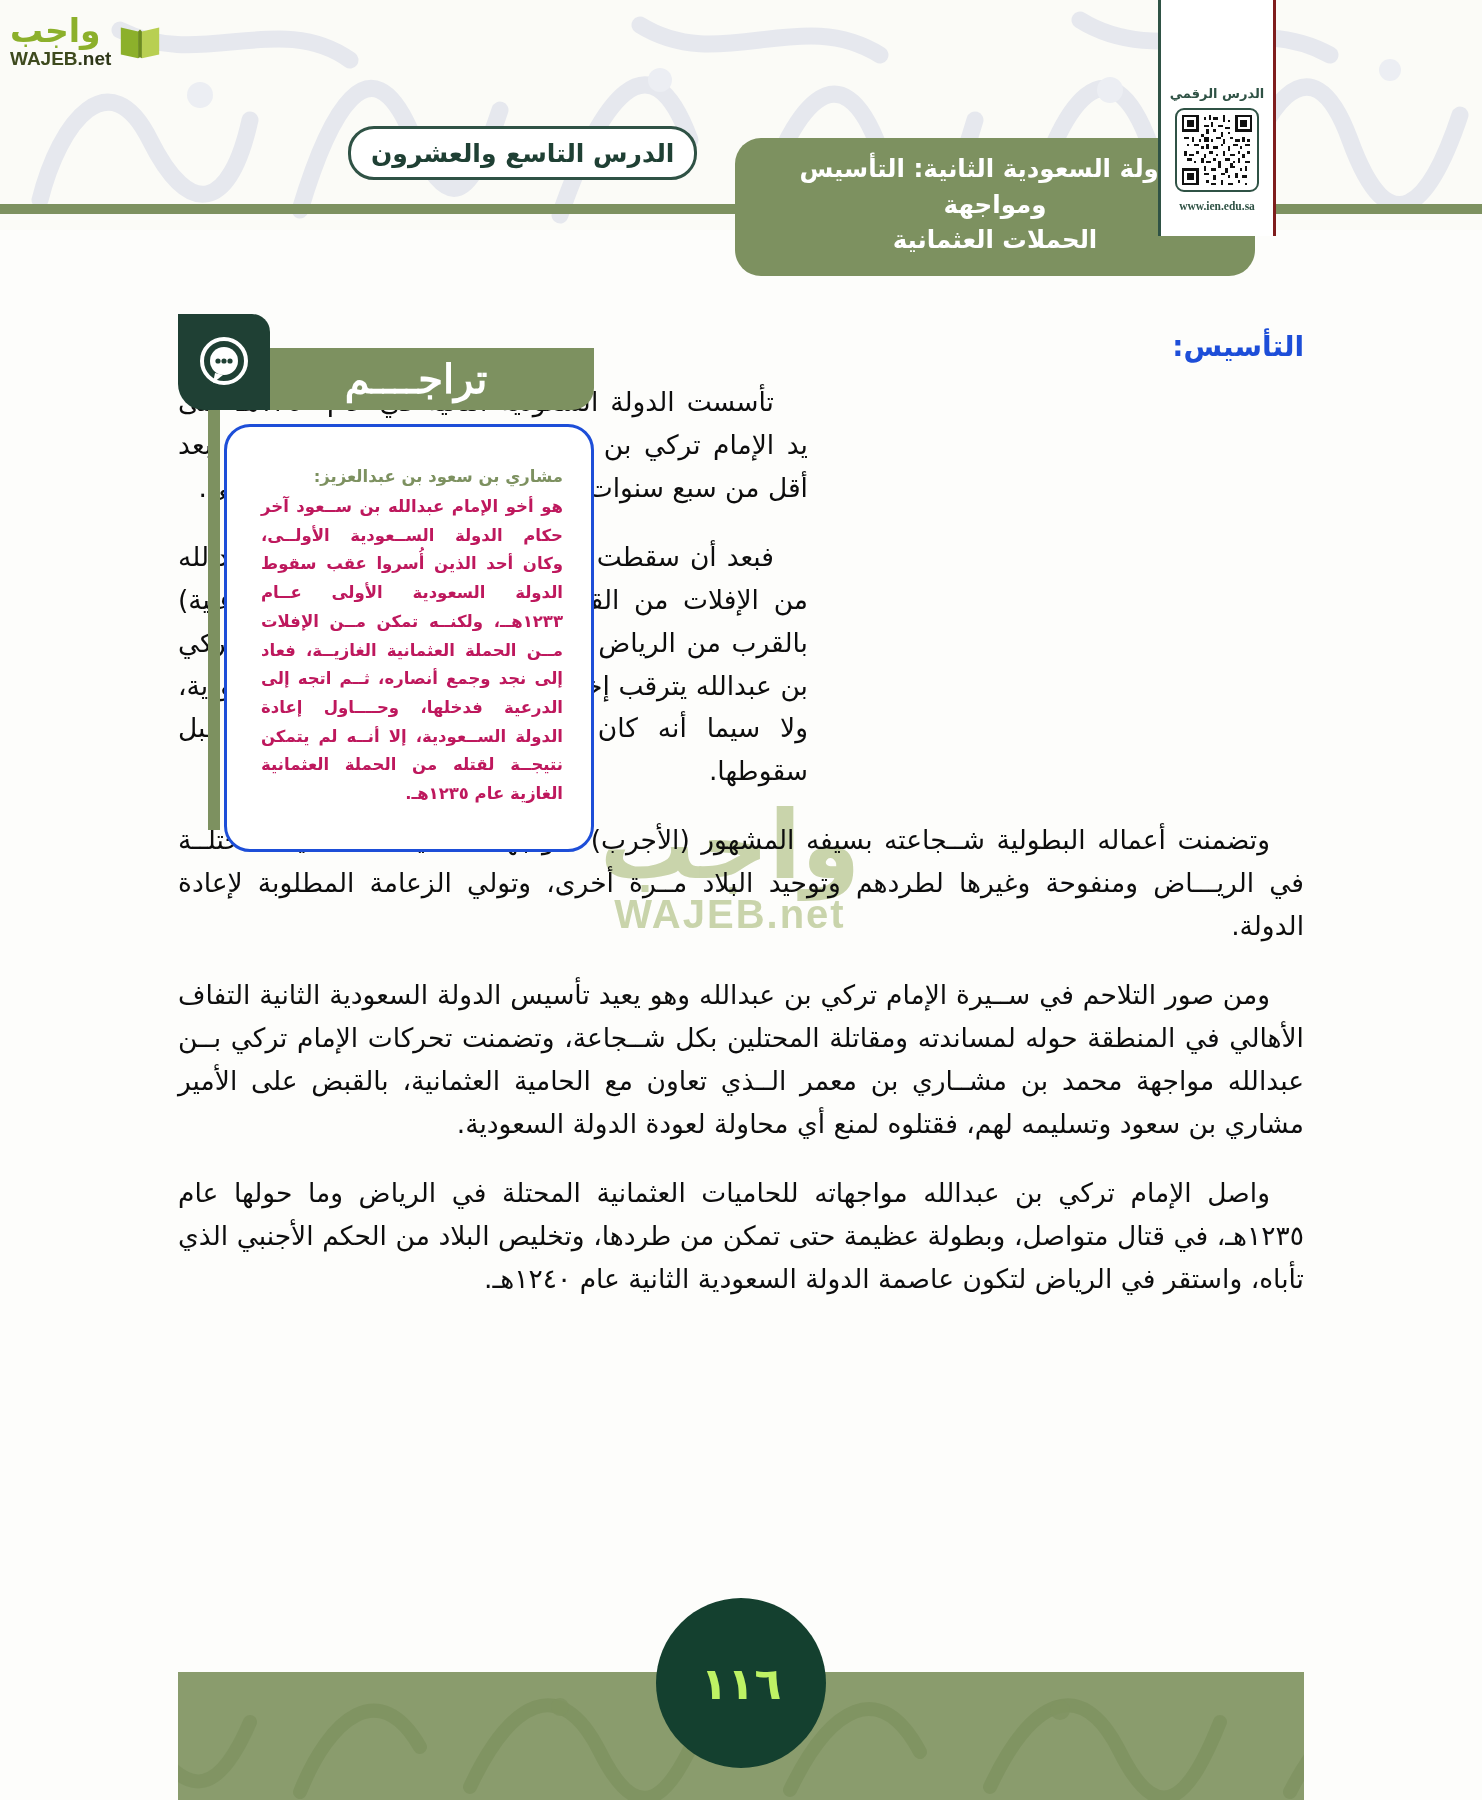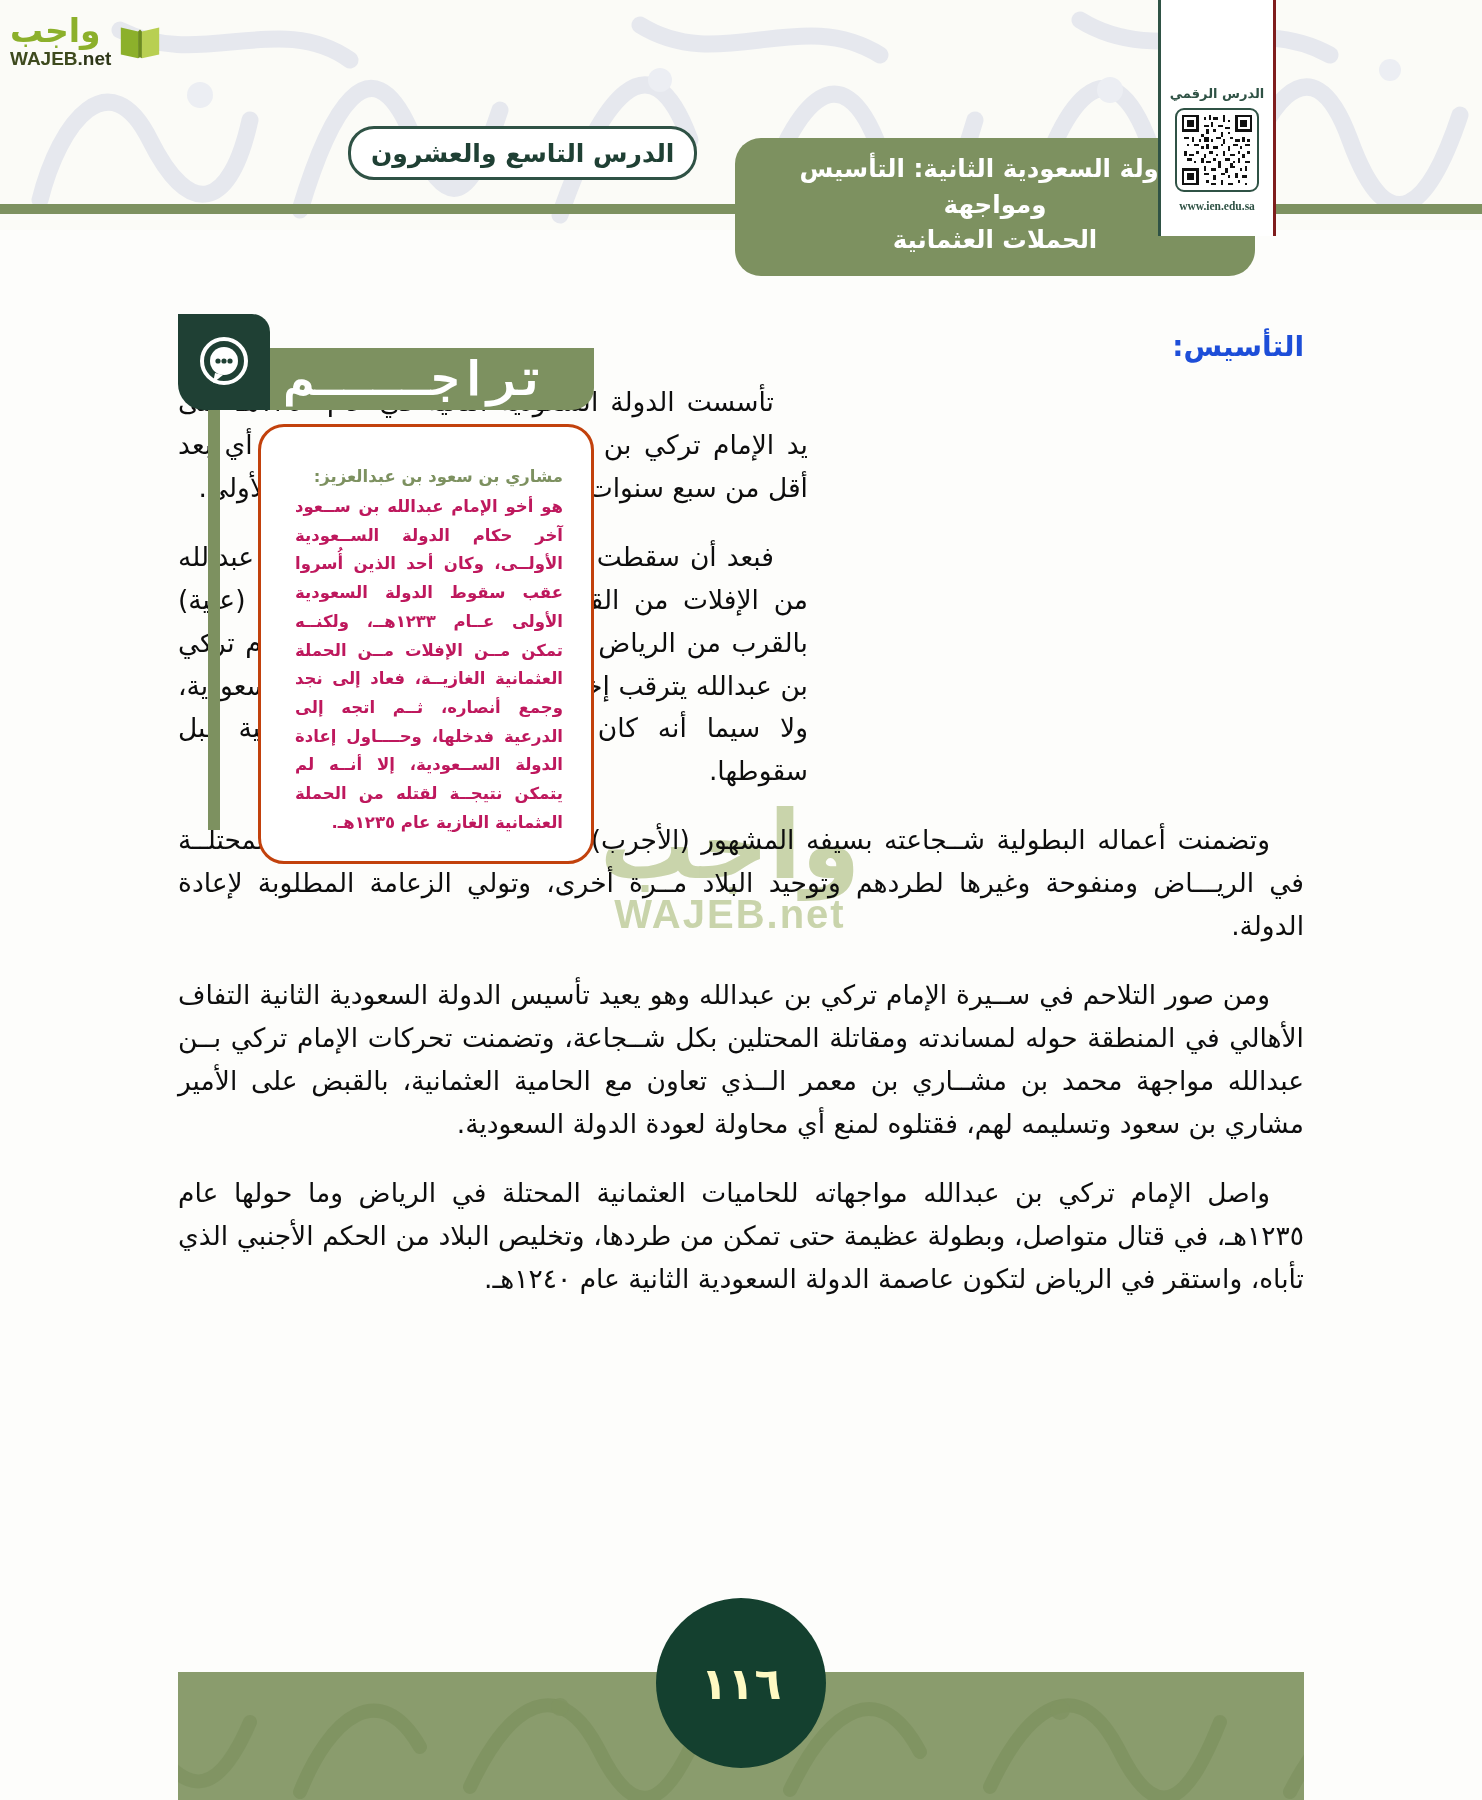--- a/index.html
+++ b/index.html
@@ -250,25 +250,25 @@
     position: absolute;
     top: 34px; right: 8px;
     width: 356px; height: 62px;
     background: #7d9160;
     border-radius: 0 0 22px 22px;
     display: flex;
     align-items: center;
     justify-content: center;
   }
   .aside-ribbon span {
-    font-size: 48px;
+    font-size: 40px;
     font-weight: bold;
     color: #ffffff;
     letter-spacing: 1px;
-    font-family: Liberation Mono, monospace;
+    font-family: Liberation Serif, serif;
   }
   .aside-badge {
     position: absolute;
     top: 0; left: 0;
     width: 92px; height: 96px;
     background: #1f4034;
     border-radius: 0 18px 0 26px;
     display: flex;
     align-items: center;
     justify-content: center;
@@ -276,26 +276,26 @@
   .aside-stem {
     position: absolute;
     top: 96px; left: 30px;
     width: 12px; height: 420px;
     background: #7d9160;
   }
   .aside-card {
     position: relative;
     margin-top: 14px;
     margin-right: 8px;
-    width: 336px;
+    width: 370px;
     min-height: 300px;
-    border: 3px solid #c2410c;
+    border: 3px solid #1d4ed8;
     border-radius: 26px;
     background: #ffffff;
-    padding: 40px 28px 24px 34px;
+    padding: 40px 28px 40px 34px;
     z-index: 7;
   }
   .aside-title {
     font-size: 16.5px;
     font-weight: bold;
     color: #7d9160;
     margin-bottom: 7px;
     text-align: right;
     font-family: "DejaVu Sans", sans-serif;
   }
@@ -317,21 +317,21 @@
     border-radius: 50%;
     background: #14402f;
     display: flex;
     align-items: center;
     justify-content: center;
     z-index: 6;
   }
   .page-number span {
     font-size: 44px;
     font-weight: bold;
-    color: #fef9c3;
+    color: #bef264;
     font-family: "DejaVu Sans", sans-serif;
   }
 </style>
 </head>
 <body>
 
 <div class="page">
 
   <div class="calli-band calli-top">
     <svg width="1482" height="230" viewBox="0 0 1482 230" aria-hidden="true">

